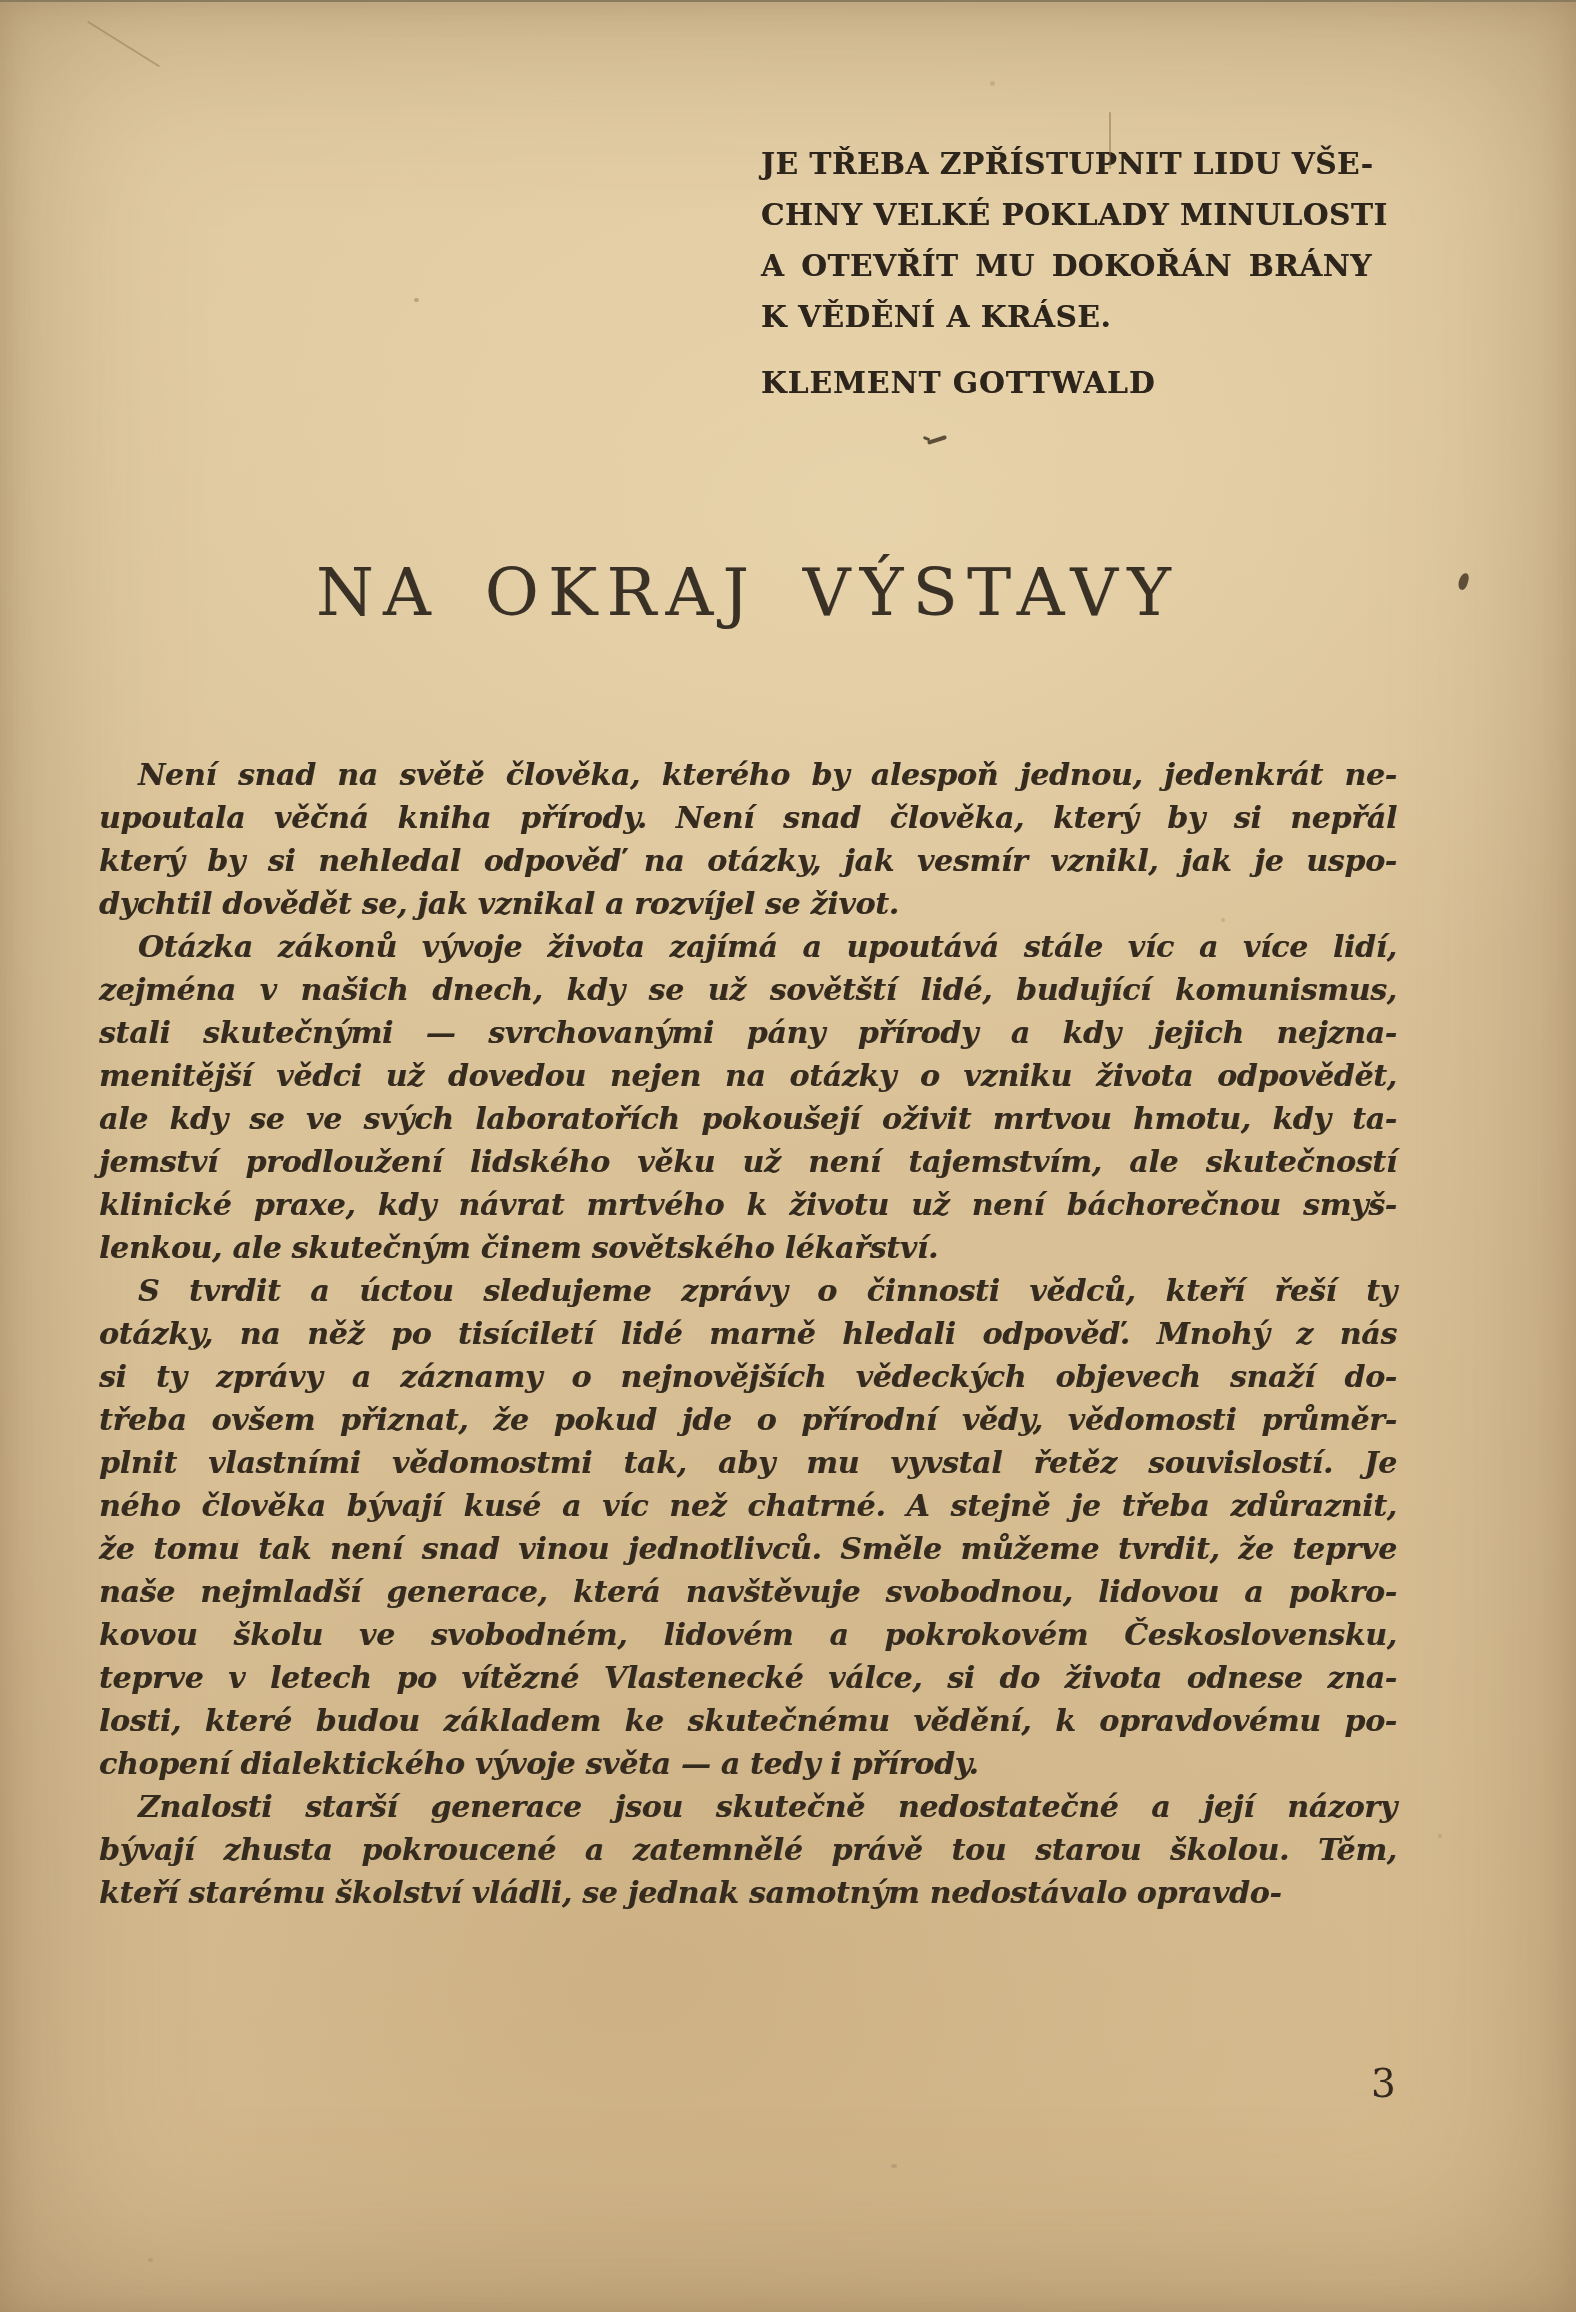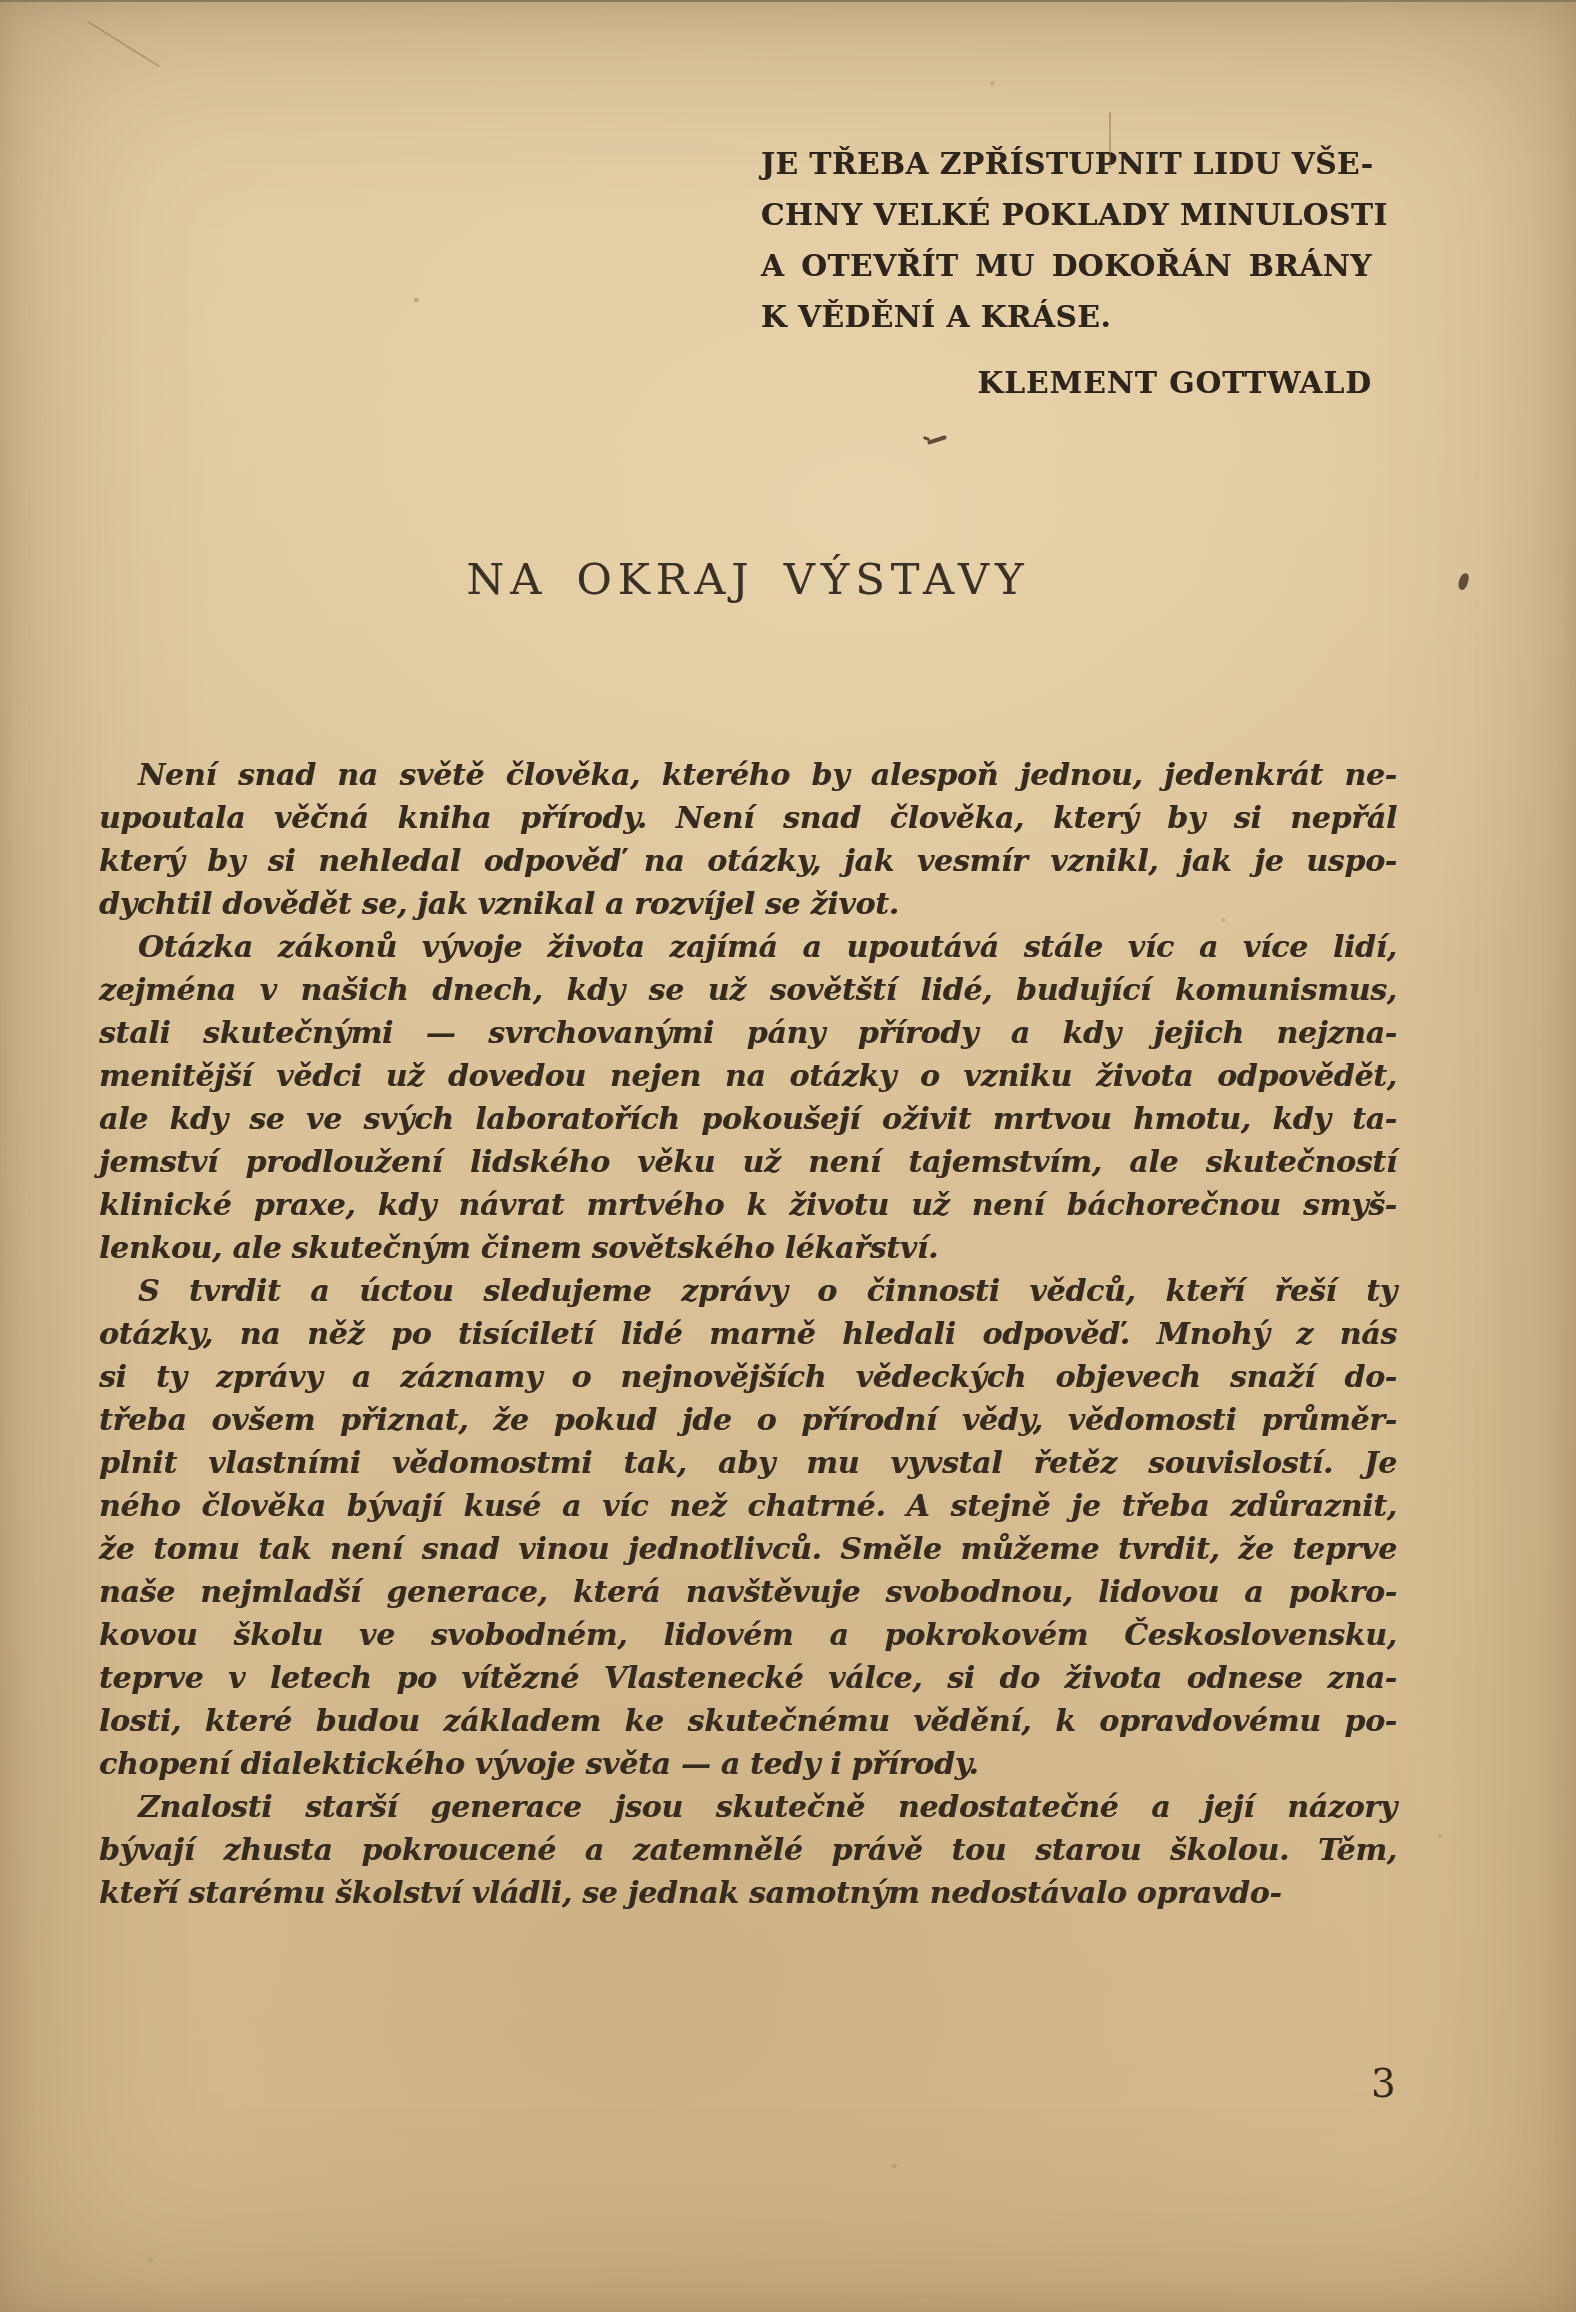--- a/index.html
+++ b/index.html
@@ -43,32 +43,32 @@
     text-align: left;
     text-align-last: left;
   }
   .epigraph-attribution {
     margin-top: 7.9px;
     font-size: 29.6px;
     font-weight: 600;
     letter-spacing: 1px;
     line-height: 51px;
     color: #2d251b;
-    text-align: right;
+    text-align: left;
     text-shadow: 0.3px 0.3px 0 rgba(45,37,27,0.55);
   }
 
   
   .chapter-title {
     position: absolute;
     left: 99px;
     top: 552px;
     width: 1298px;
     text-align: center;
-    font-size: 43px;
+    font-size: 66px;
     font-weight: 400;
     letter-spacing: 0.14em;
     word-spacing: 0.22em;
     color: #3a3126;
     text-shadow: 0.4px 0.4px 0 rgba(58,49,38,0.35);
   }
 
   
   .body-text {
     position: absolute;

